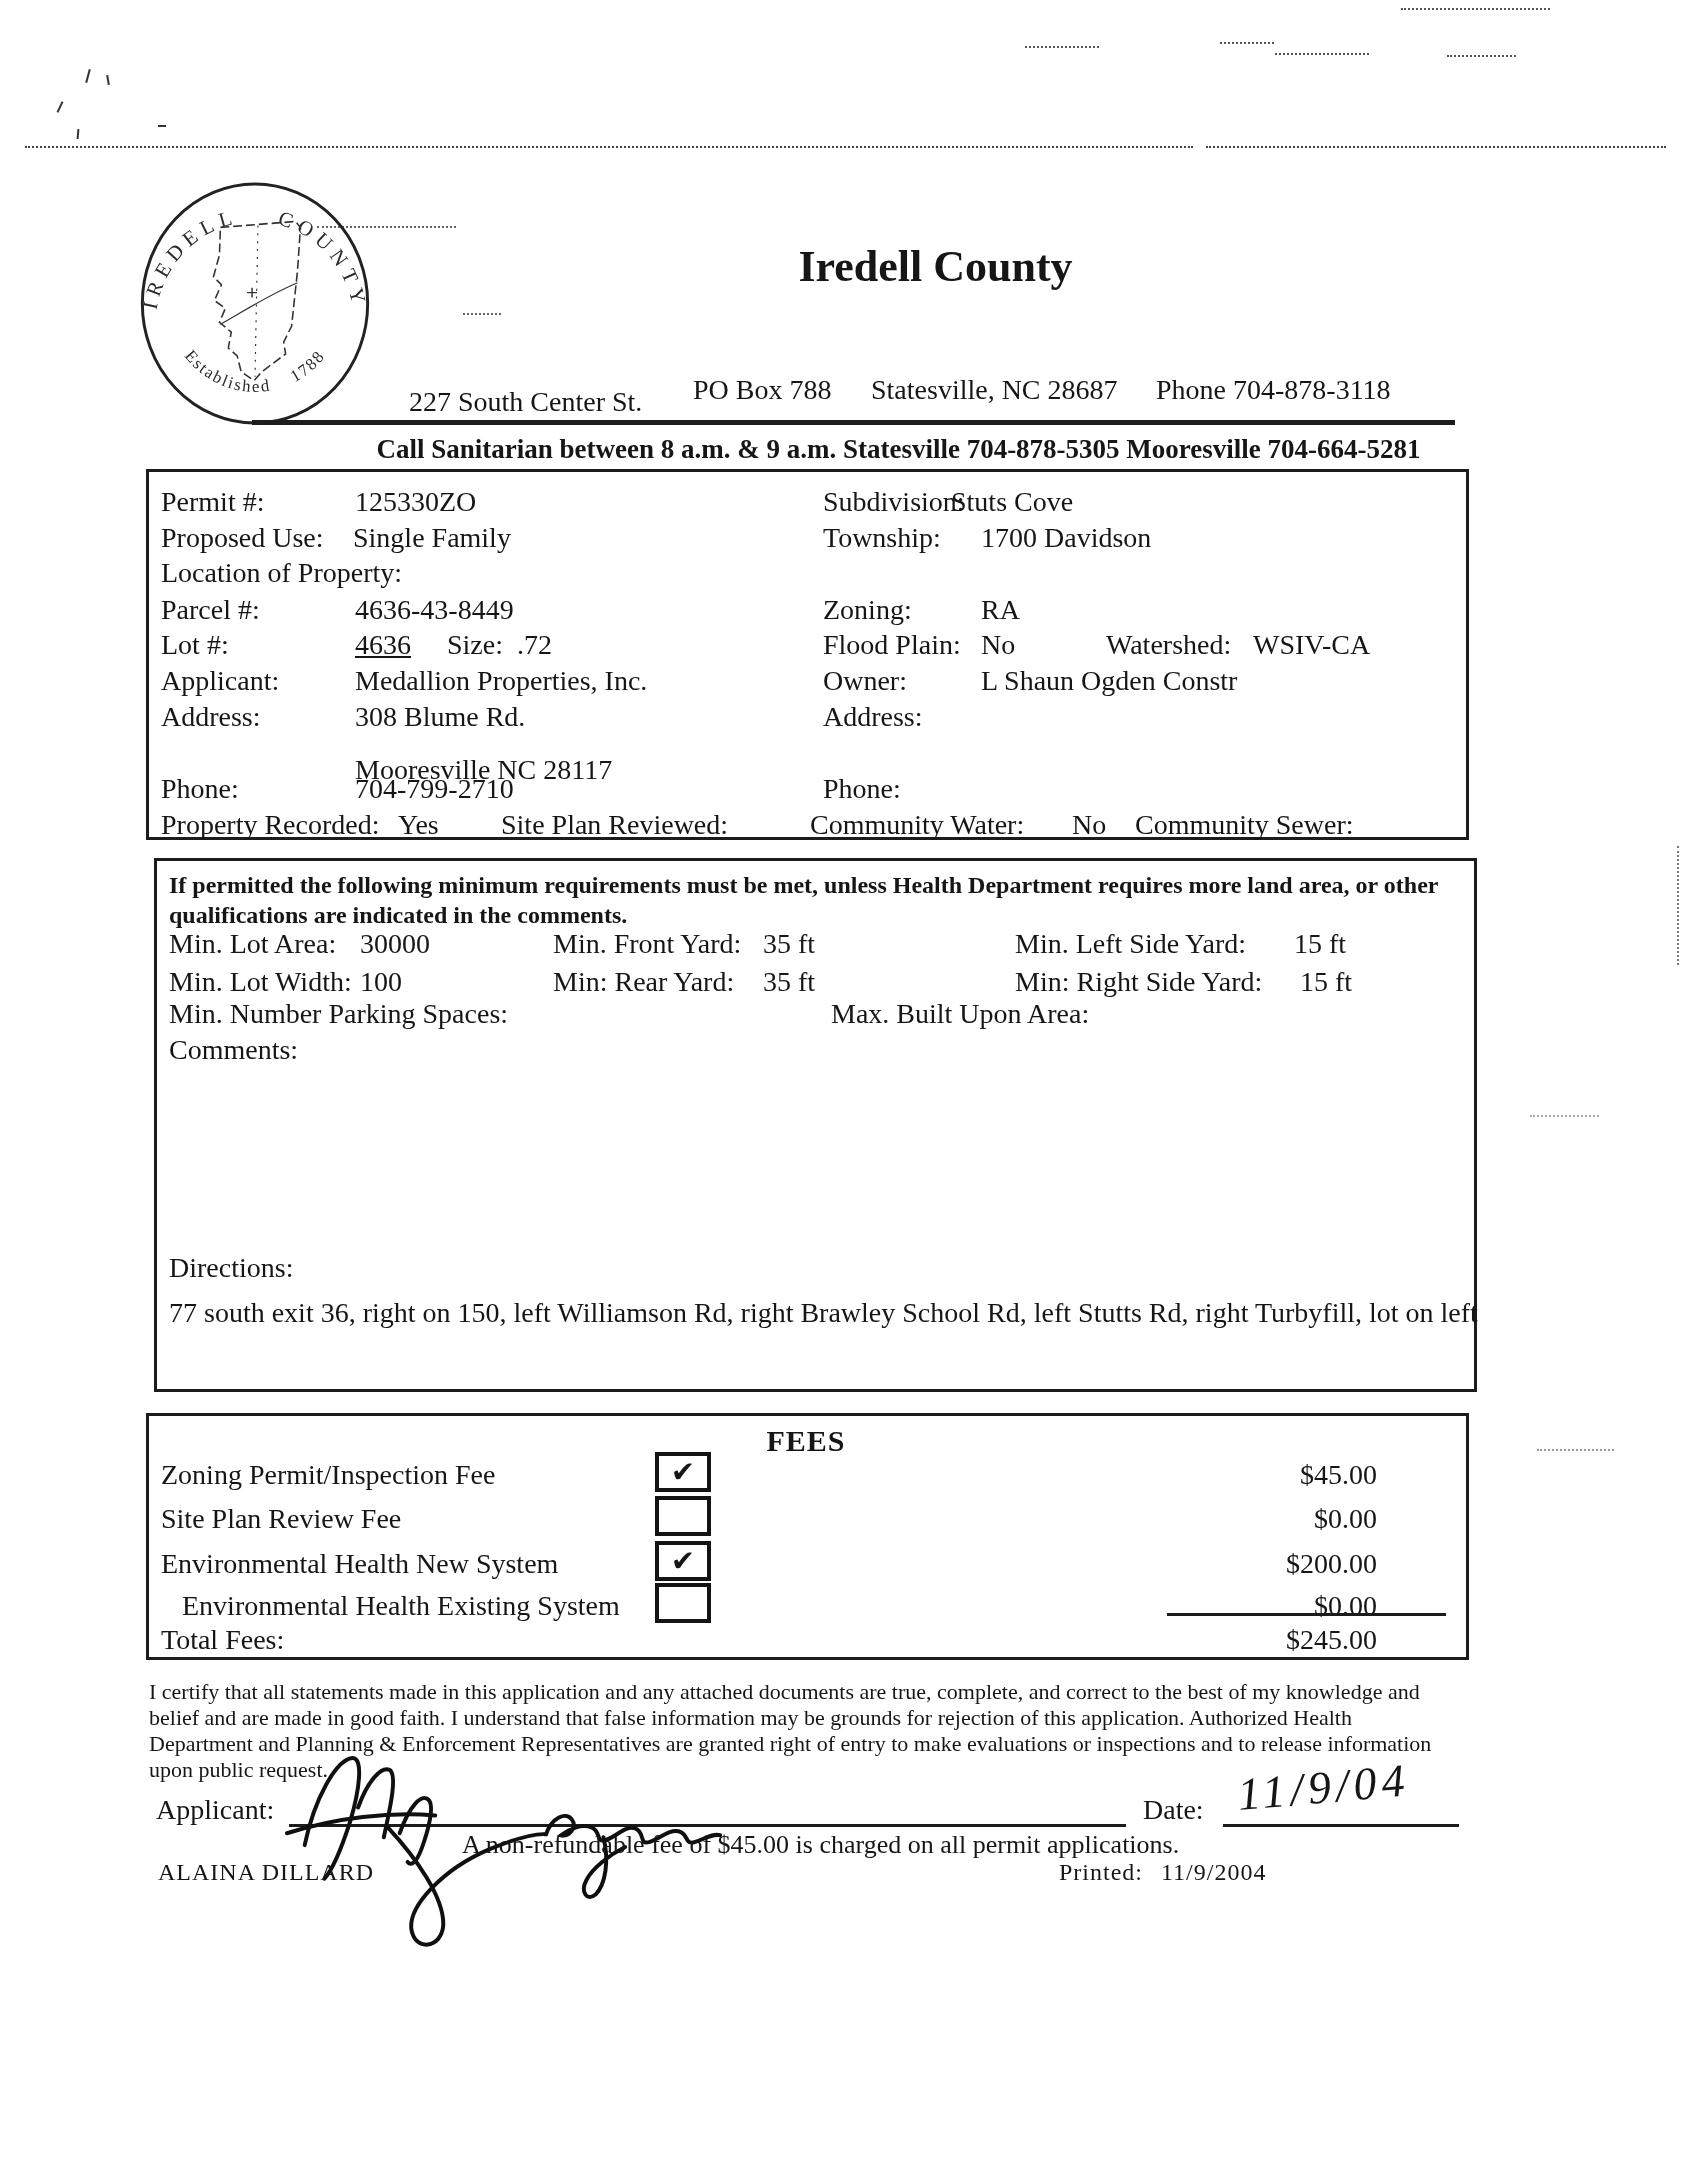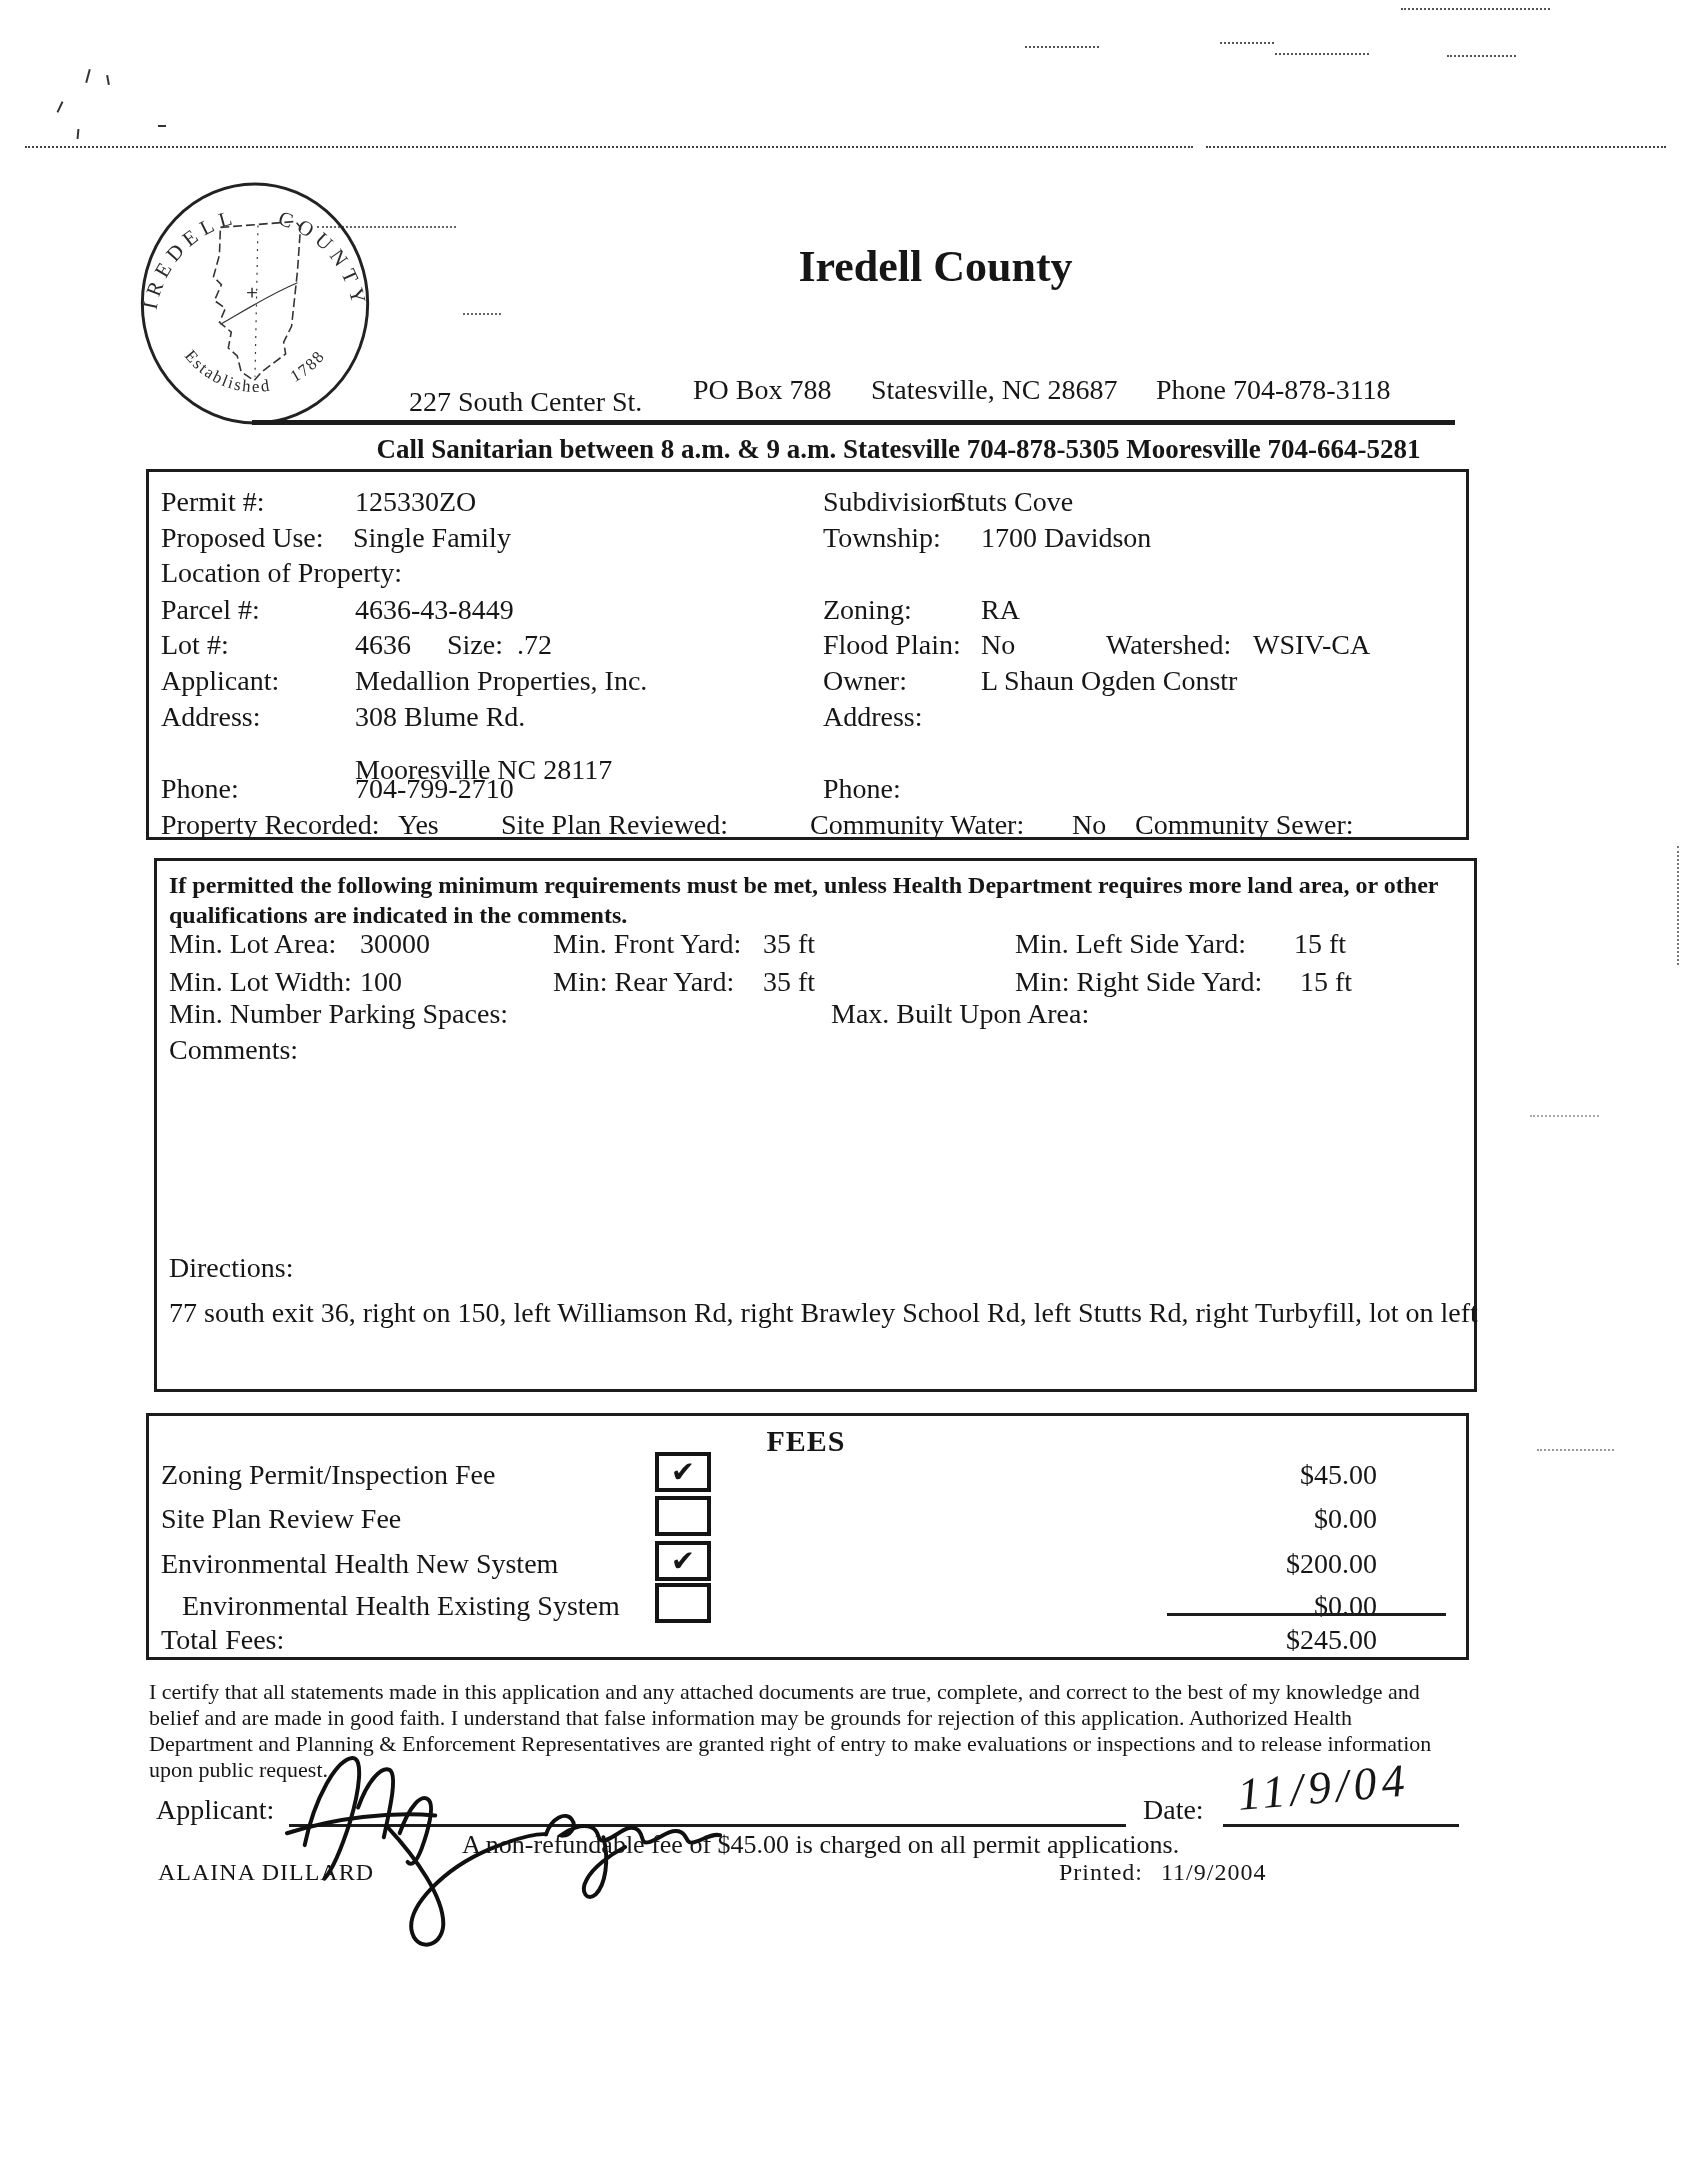--- a/index.html
+++ b/index.html
@@ -85,21 +85,21 @@
     <div class="abs t28" style="left:832px;top:50px;">1700 Davidson</div>
 
     <div class="abs t28" style="left:12px;top:85px;">Location of Property:</div>
 
     <div class="abs t28" style="left:12px;top:122px;">Parcel #:</div>
     <div class="abs t28" style="left:206px;top:122px;">4636-43-8449</div>
     <div class="abs t28" style="left:674px;top:122px;">Zoning:</div>
     <div class="abs t28" style="left:832px;top:122px;">RA</div>
 
     <div class="abs t28" style="left:12px;top:157px;">Lot #:</div>
-    <div class="abs t28" style="left:206px;top:157px;">4636</div>
+    <div class="abs t28" style="left:206px;top:157px;text-decoration:underline;">4636</div>
     <div class="abs t28" style="left:298px;top:157px;">Size:</div>
     <div class="abs t28" style="left:368px;top:157px;">.72</div>
     <div class="abs t28" style="left:674px;top:157px;">Flood Plain:</div>
     <div class="abs t28" style="left:832px;top:157px;">No</div>
     <div class="abs t28" style="left:957px;top:157px;">Watershed:</div>
     <div class="abs t28" style="left:1104px;top:157px;">WSIV-CA</div>
 
     <div class="abs t28" style="left:12px;top:193px;">Applicant:</div>
     <div class="abs t28" style="left:206px;top:193px;">Medallion Properties, Inc.</div>
     <div class="abs t28" style="left:674px;top:193px;">Owner:</div>

